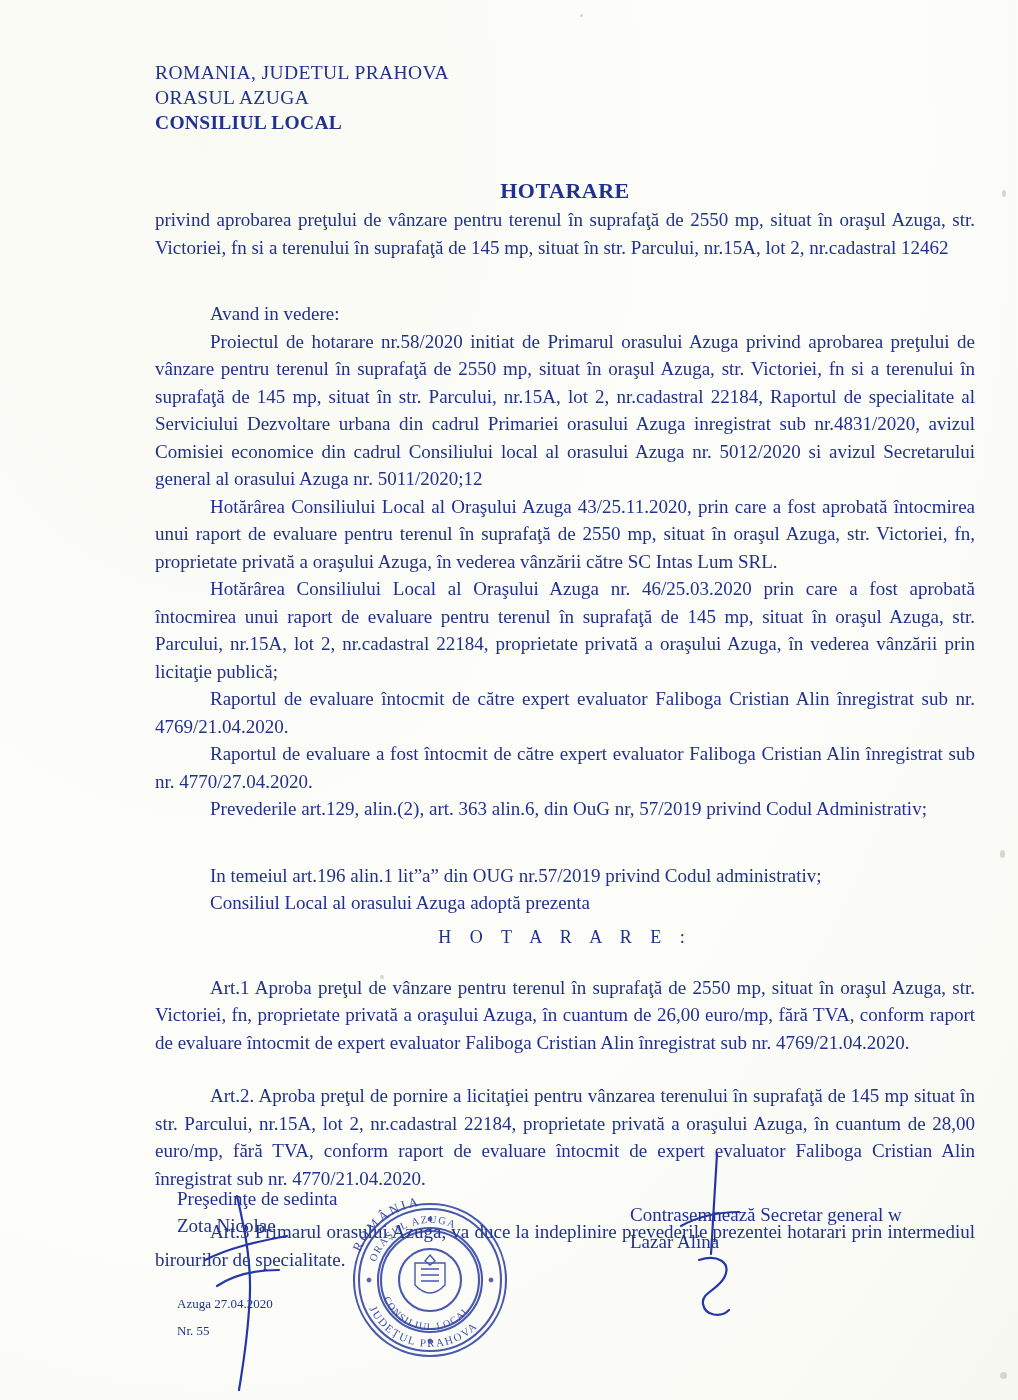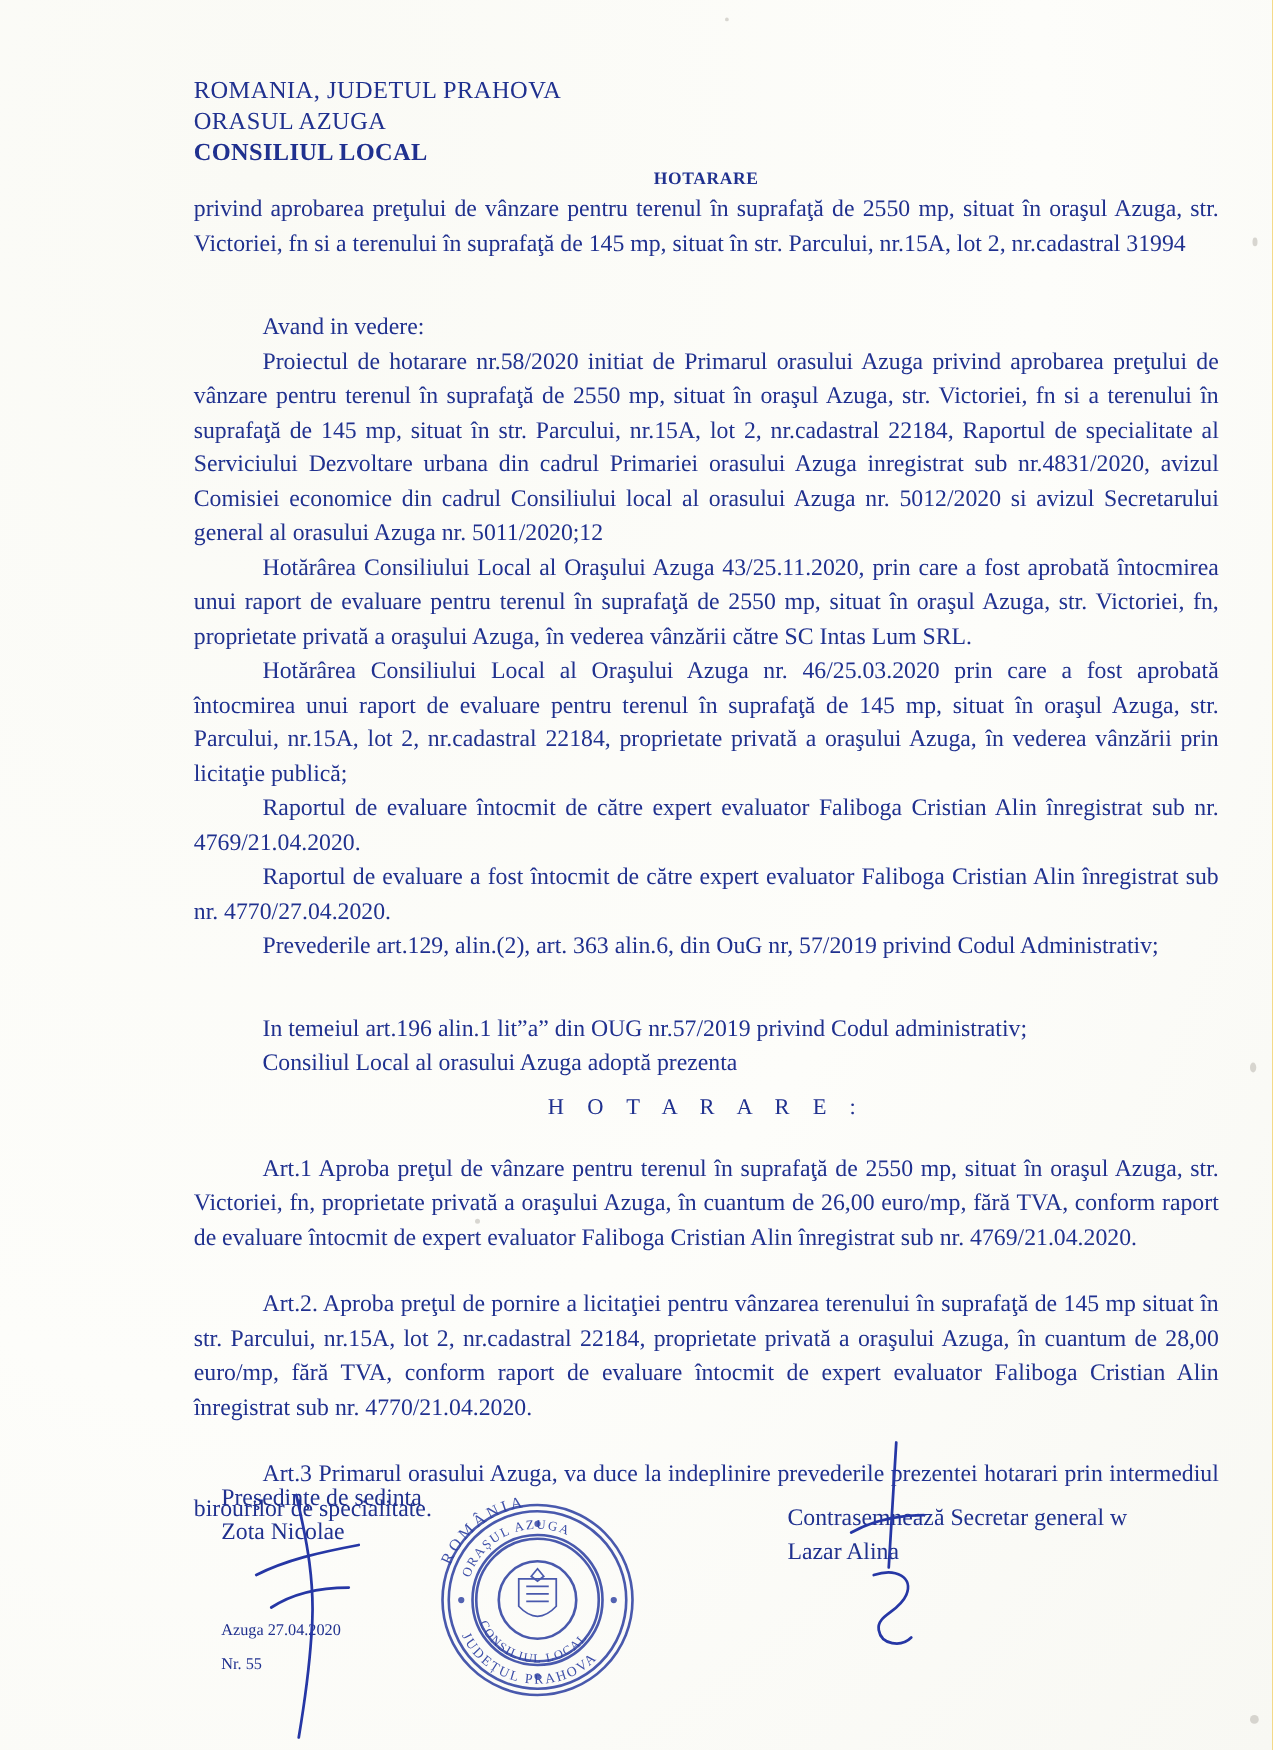--- a/index.html
+++ b/index.html
@@ -11,21 +11,21 @@
     height: 1400px;
     background: #ffffff;
     font-family: "Liberation Serif", serif;
     color: #20318f;
     position: relative;
     overflow: hidden;
   }
   .page {
     position: absolute;
     inset: 0;
-    background: #eab308;
+    background: #84cc16;
   }
   
   .page::before {
     content: "";
     position: absolute;
     inset: 0;
     background:
       radial-gradient(ellipse at 20% 10%, rgba(250,250,245,1) 0%, rgba(253,253,250,1) 55%, rgba(248,248,243,1) 100%);
     pointer-events: none;
   }
@@ -42,21 +42,22 @@
   }
   .hdr-bold {
     font-size: 19.5px;
     line-height: 26px;
     font-weight: bold;
     letter-spacing: 0.3px;
   }
   .title {
     text-align: center;
     font-weight: bold;
-    font-size: 14px;
+    font-size: 22px;
+    margin-top: 42px;
     letter-spacing: 0.5px;
   }
   .para {
     font-size: 19px;
     line-height: 27.5px;
     text-align: justify;
     text-justify: inter-word;
   }
   .para.lead {
     margin-top: 2px;
@@ -139,21 +140,21 @@
   <div class="content">
 
     <div>
       <div class="hdr-line">ROMANIA, JUDETUL PRAHOVA</div>
       <div class="hdr-line">ORASUL  AZUGA</div>
       <div class="hdr-bold">CONSILIUL LOCAL</div>
     </div>
 
     <div class="title">HOTARARE</div>
 
-    <div class="para lead">privind aprobarea preţului de vânzare pentru terenul în suprafaţă de 2550 mp, situat în oraşul Azuga, str. Victoriei, fn si a  terenului în suprafaţă de 145 mp, situat în str. Parcului, nr.15A, lot 2, nr.cadastral 31994</div>
+    <div class="para lead">privind aprobarea preţului de vânzare pentru terenul în suprafaţă de 2550 mp, situat în oraşul Azuga, str. Victoriei, fn si a  terenului în suprafaţă de 145 mp, situat în str. Parcului, nr.15A, lot 2, nr.cadastral 12462</div>
 
     <div class="block-gap">
       <div class="para indent">Avand in vedere:</div>
       <div class="para indent">Proiectul de hotarare nr.58/2020 initiat de Primarul orasului Azuga privind aprobarea preţului de vânzare pentru terenul în suprafaţă de 2550 mp, situat în oraşul Azuga, str. Victoriei, fn si a terenului în suprafaţă de 145 mp, situat în str. Parcului, nr.15A, lot 2, nr.cadastral 22184, Raportul de specialitate  al Serviciului Dezvoltare urbana din cadrul Primariei orasului Azuga inregistrat sub nr.4831/2020, avizul Comisiei economice din cadrul Consiliului local al orasului Azuga nr. 5012/2020 si avizul Secretarului general al orasului Azuga nr. 5011/2020;12</div>
       <div class="para indent">Hotărârea Consiliului Local al Oraşului Azuga 43/25.11.2020, prin care  a fost aprobată întocmirea unui raport de evaluare pentru terenul în suprafaţă de 2550 mp, situat în oraşul Azuga, str. Victoriei, fn, proprietate privată a oraşului Azuga,  în vederea  vânzării către SC Intas Lum SRL.</div>
       <div class="para indent">Hotărârea Consiliului Local al Oraşului Azuga nr. 46/25.03.2020 prin care a fost aprobată întocmirea unui raport de evaluare pentru terenul în suprafaţă de 145 mp, situat în oraşul Azuga, str. Parcului, nr.15A, lot 2, nr.cadastral 22184, proprietate privată a oraşului Azuga,  în vederea  vânzării prin licitaţie publică;</div>
       <div class="para indent">Raportul de  evaluare  întocmit de către expert evaluator  Faliboga Cristian  Alin înregistrat sub nr. 4769/21.04.2020.</div>
       <div class="para indent">Raportul de   evaluare a fost   întocmit de către expert evaluator   Faliboga Cristian Alin înregistrat sub nr. 4770/27.04.2020.</div>
       <div class="para indent">Prevederile art.129, alin.(2), art. 363 alin.6, din OuG nr, 57/2019 privind Codul Administrativ;</div>
     </div>

